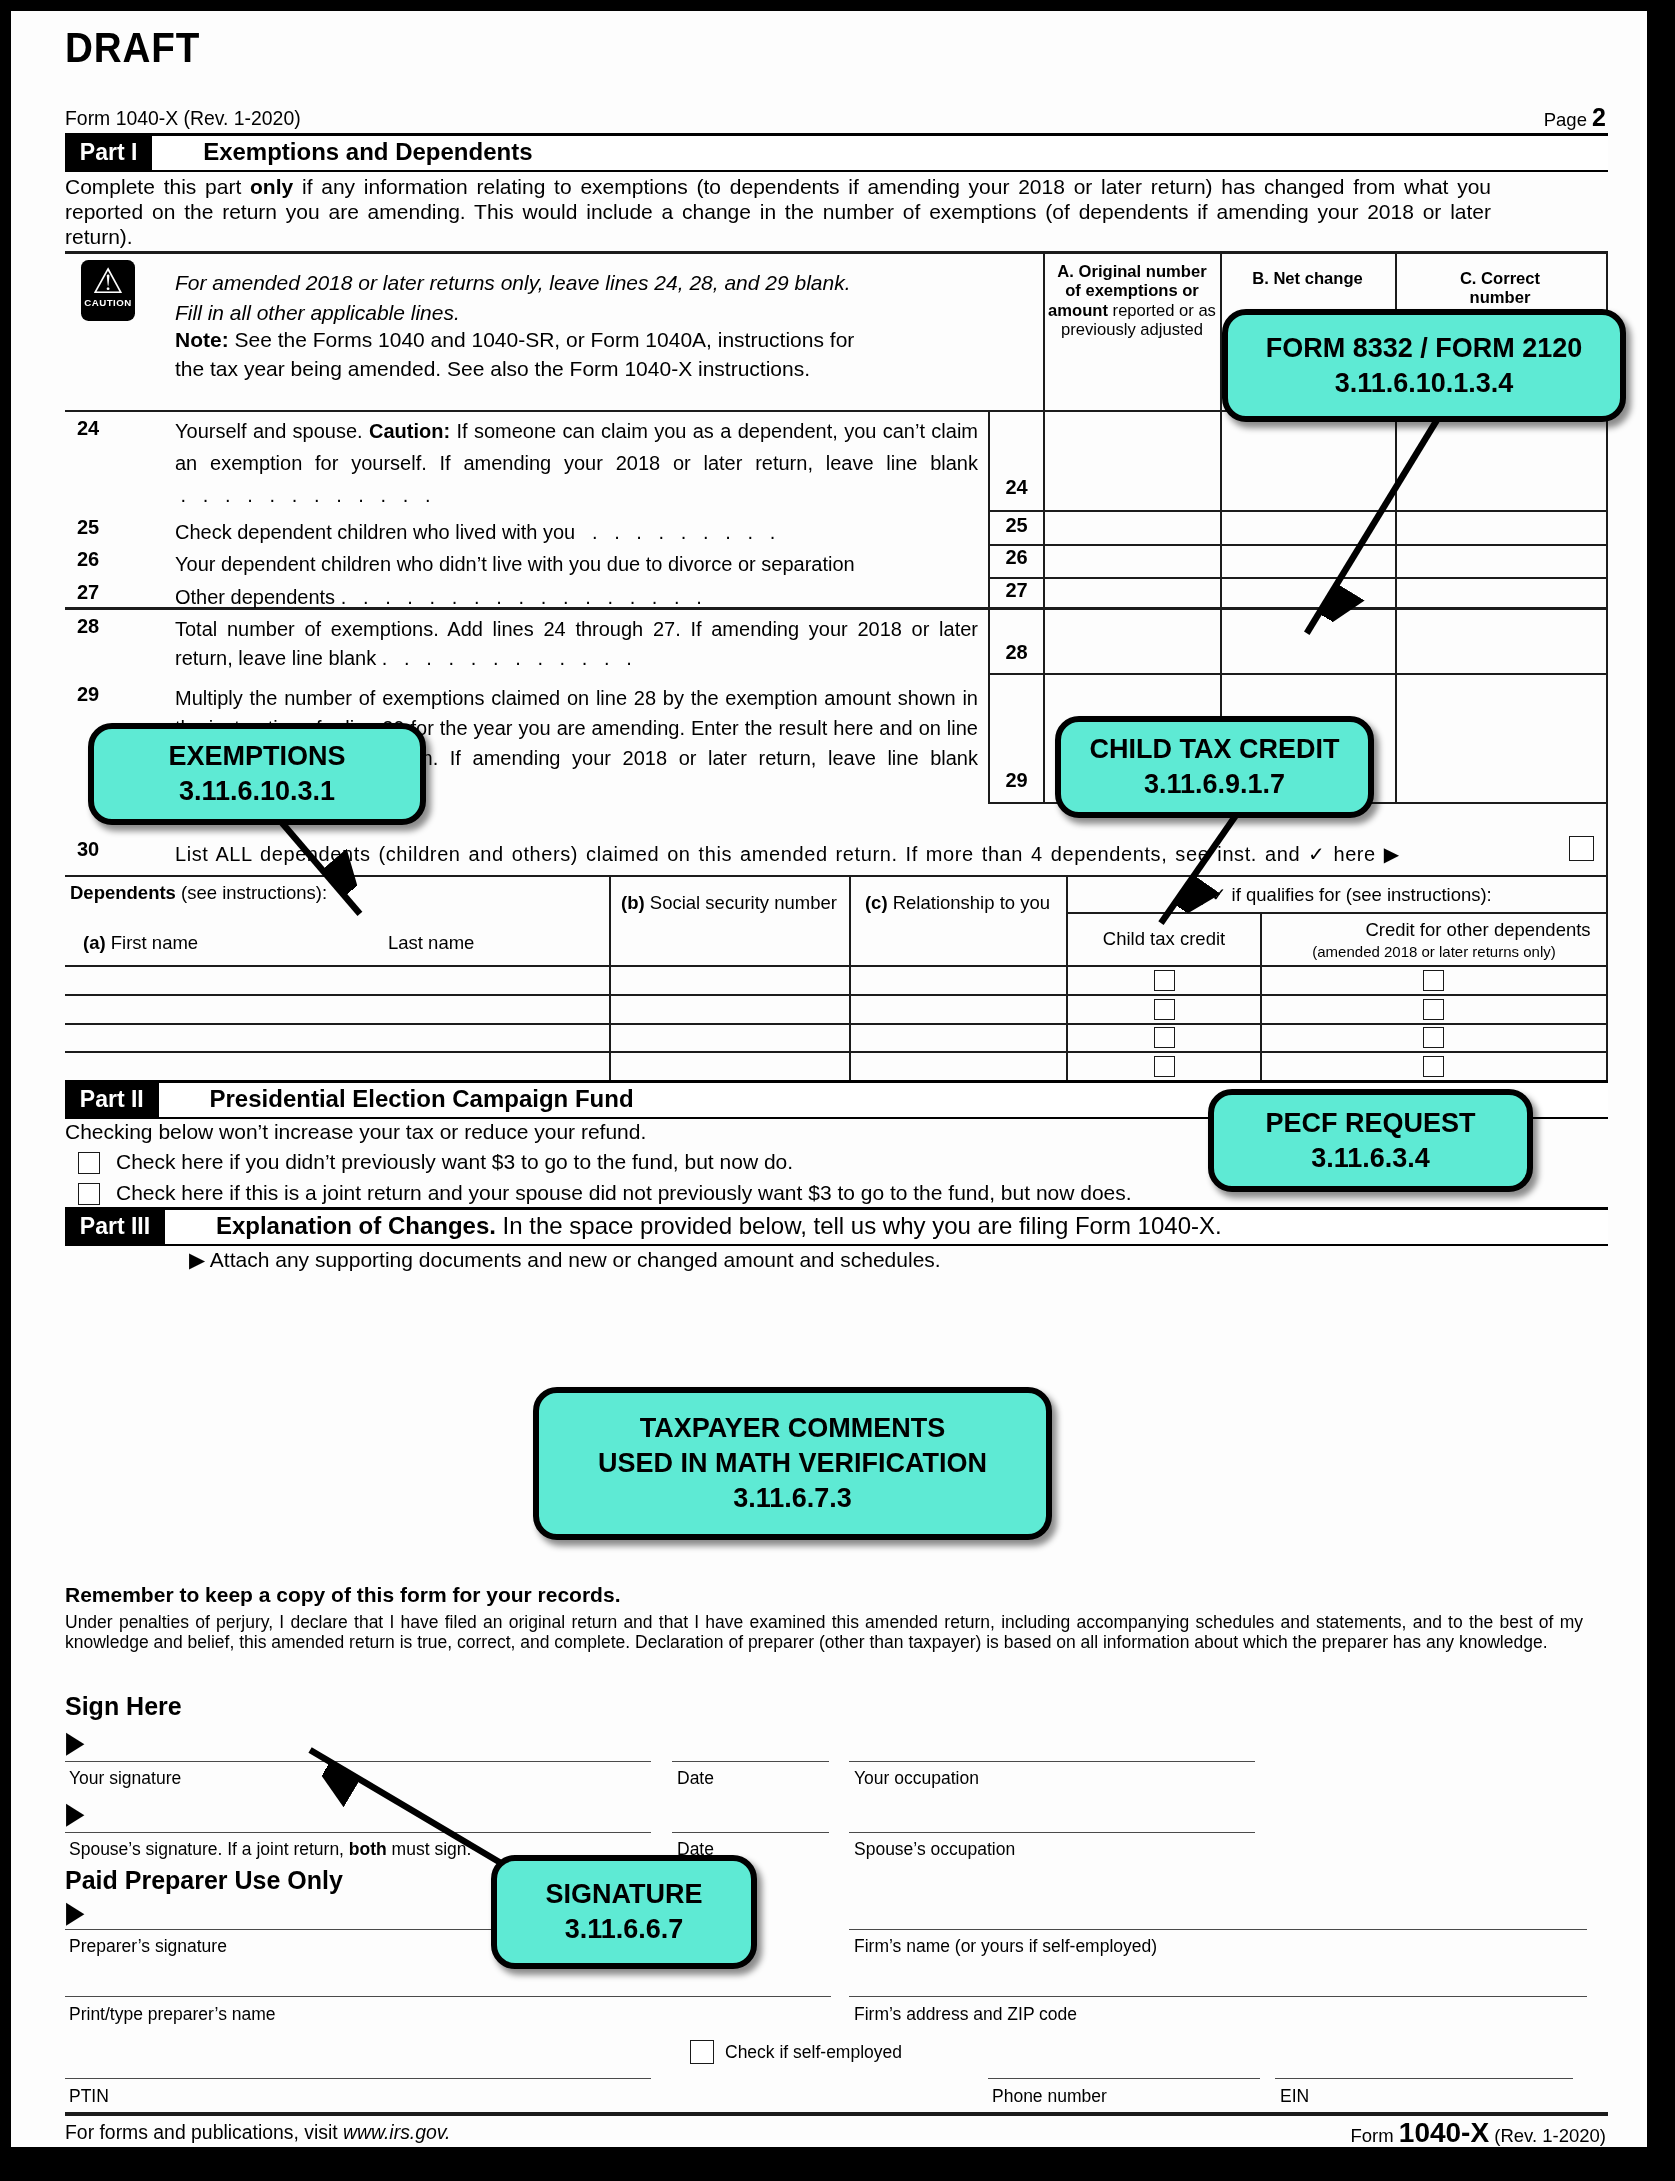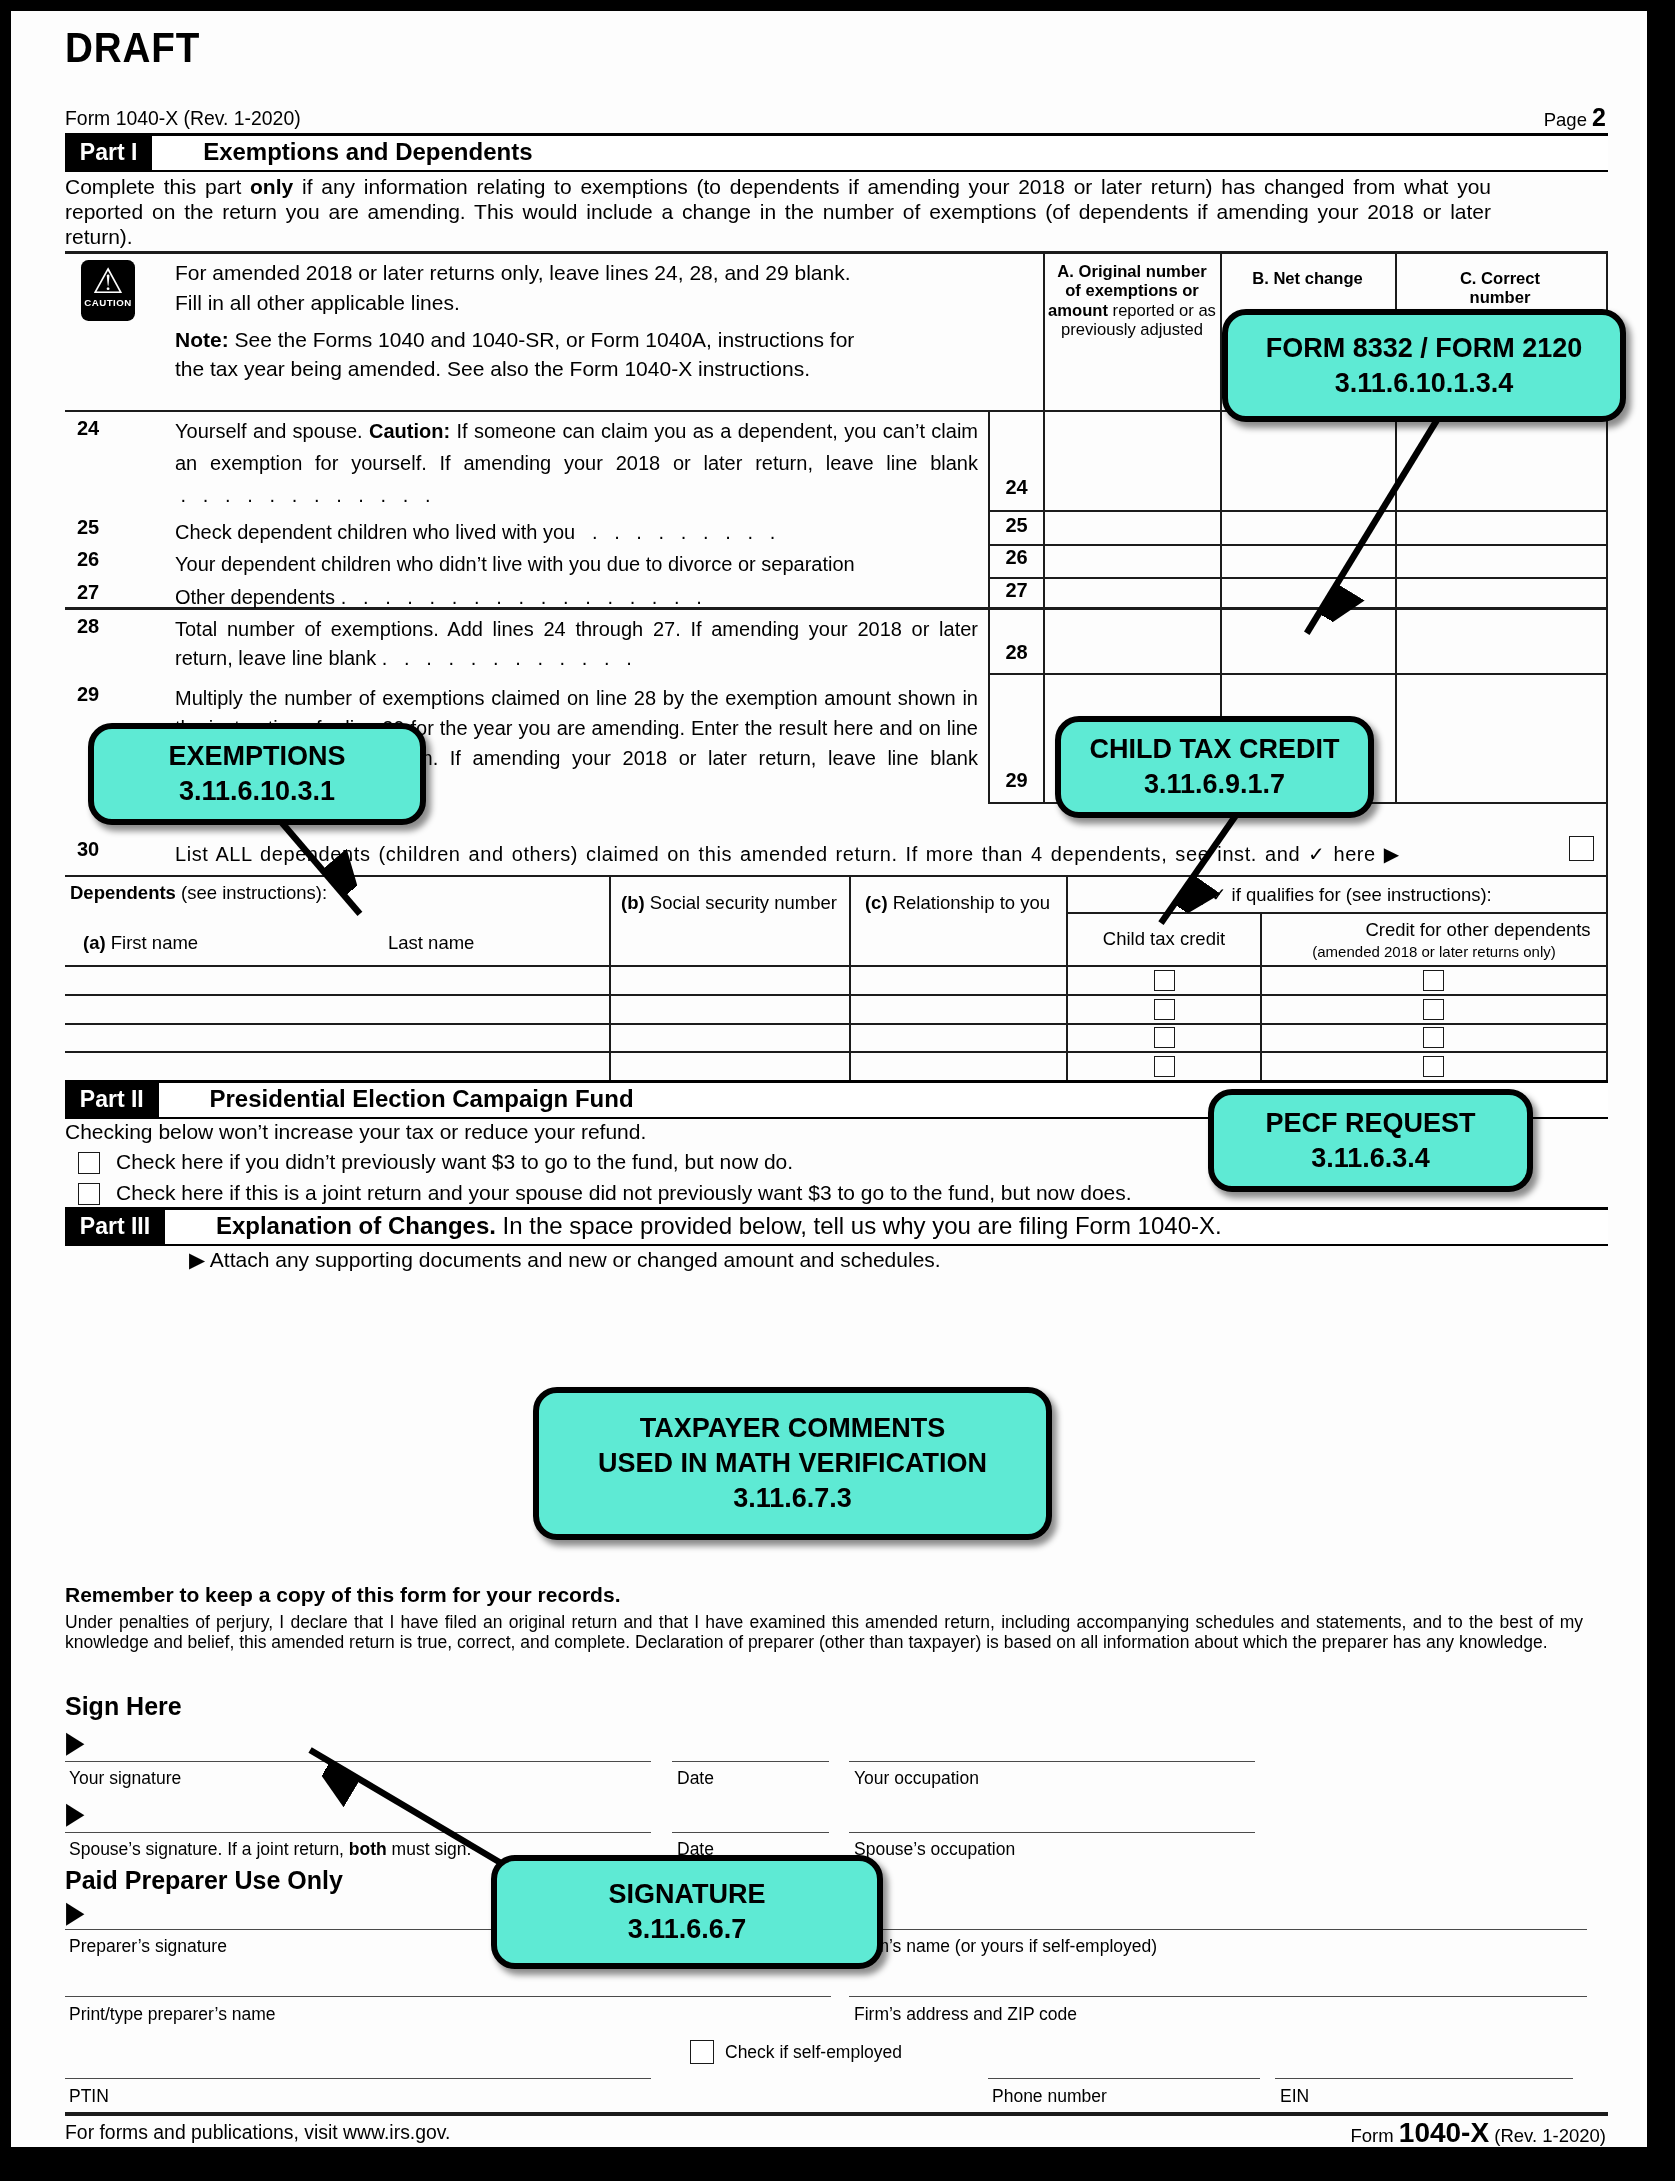--- a/index.html
+++ b/index.html
@@ -3,21 +3,21 @@
 <meta charset="utf-8">
 <style>
   html,body{margin:0;padding:0;background:#888;}
   .page{position:relative;width:1675px;height:2182px;background:#fdfdfd;font-family:"Liberation Sans",sans-serif;color:#000;overflow:hidden;}
   .frame{position:absolute;left:0;top:0;right:0;bottom:0;border-left:11px solid #000;border-top:11px solid #000;border-right:28px solid #000;border-bottom:35px solid #000;z-index:8;pointer-events:none;}
   .abs{position:absolute;}
   .hl{position:absolute;background:#1c1c1c;z-index:1;}
   .vl{position:absolute;background:#1c1c1c;z-index:1;}
   .t{position:absolute;z-index:2;}
   .b{font-weight:bold;}
-  .it{}
+  .it{font-style:italic;margin-top:10px;}
   .just{text-align:justify;}
   .ctr{text-align:center;}
   .dots{white-space:pre;}
   .draft{position:absolute;left:65px;top:24px;font-size:42px;font-weight:bold;letter-spacing:0.9px;transform:scaleX(.92);transform-origin:left;z-index:2;}
   .part-bar{position:absolute;left:65px;width:1543px;border-top:3.7px solid #000;border-bottom:2.8px solid #000;background:#fff;display:flex;align-items:stretch;z-index:2;}
   .part-label{background:#000;color:#fff;font-weight:bold;font-size:23px;padding:2.8px 14.8px 4.6px;display:flex;align-items:center;}
   .part-title{font-weight:bold;font-size:24px;margin-left:51px;align-self:center;padding:1.8px 0 3.7px;}
   .part-title .norm{font-weight:normal;}
   .caution-box{position:absolute;left:81px;top:260px;width:54px;height:61px;background:#000;border-radius:7.4px;z-index:2;text-align:center;}
   .caution-glyph{color:#fff;font-size:35px;line-height:41px;}
@@ -270,18 +270,18 @@
   </div>
   <div class="callout" style="left:1208px;top:1089px;width:325px;height:103px;">
     <div>PECF REQUEST</div>
     <div>3.11.6.3.4</div>
   </div>
   <div class="callout" style="left:533px;top:1387px;width:519px;height:153px;">
     <div>TAXPAYER COMMENTS</div>
     <div>USED IN MATH VERIFICATION</div>
     <div>3.11.6.7.3</div>
   </div>
-  <div class="callout" style="left:491px;top:1855px;width:392px;height:114px;">
+  <div class="callout" style="left:491px;top:1855px;width:266px;height:114px;">
     <div>SIGNATURE</div>
     <div>3.11.6.6.7</div>
   </div>
 </div>
 
 
 </body></html>

